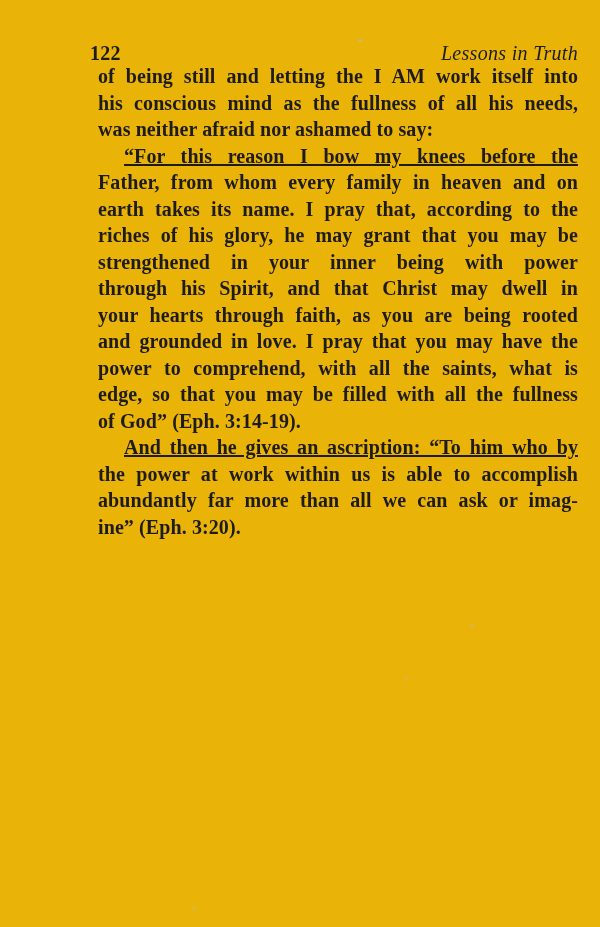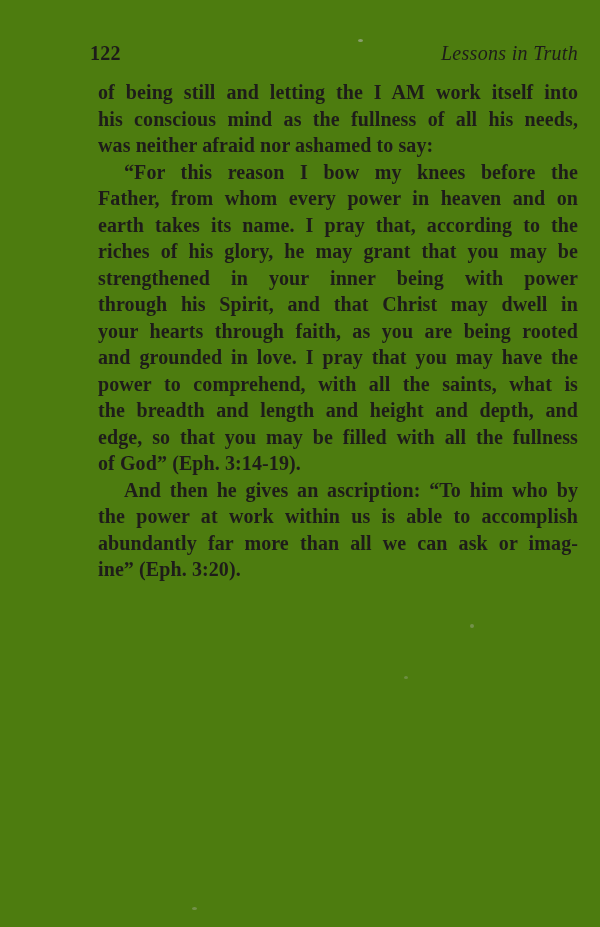--- a/index.html
+++ b/index.html
@@ -4,57 +4,57 @@
 <style>
   html, body { margin: 0; padding: 0; }
   body {
     width: 600px; height: 927px;
     background: #ffffff;
     font-family: "Liberation Serif", "DejaVu Serif", serif;
   }
   .page {
     position: relative;
     width: 600px; height: 927px;
-    background: #4d7c0f;
+    background: #eab308;
     overflow: hidden;
     color: #1e1c1a;
   }
   .running-header {
     position: absolute;
     top: 42px; left: 90px; right: 22px;
     display: flex;
     justify-content: space-between;
     align-items: baseline;
     font-size: 20px;
     font-weight: 600;
     letter-spacing: 0.3px;
   }
   .running-header .book-title {
     font-style: italic;
     font-weight: 400;
   }
   .textblock {
     position: absolute;
-    top: 79px; left: 98px;
+    top: 63px; left: 98px;
     width: 480px;
   }
   .line {
     font-size: 20px;
     line-height: 26.5px;
     height: 26.5px;
     font-weight: 600;
     white-space: nowrap;
     letter-spacing: 0.1px;
   }
   .line.j {
     white-space: normal;
     text-align: justify;
     text-align-last: justify;
   }
-  .line.ind { text-indent: 26px; }
+  .line.ind { text-indent: 26px; text-decoration: underline; }
   .line.end { text-align-last: left; white-space: nowrap; }
   .speck {
     position: absolute;
     background: #b9b9b9;
     border-radius: 50%;
     opacity: 0.55;
   }
   .speck.s1 { left: 358px; top: 39px;  width: 5px; height: 3px; }
   .speck.s2 { left: 470px; top: 624px; width: 4px; height: 4px; opacity: 0.35; }
   .speck.s3 { left: 404px; top: 676px; width: 4px; height: 3px; opacity: 0.3; }
@@ -70,29 +70,28 @@
     <span class="book-title">Lessons in Truth</span>
   </div>
 
   <div class="textblock">
 
     <div class="line j">of being still and letting the I AM work itself into</div>
     <div class="line j">his conscious mind as the fullness of all his needs,</div>
     <div class="line end">was neither afraid nor ashamed to say:</div>
 
     <div class="line j ind">“For this reason I bow my knees before the</div>
-    <div class="line j">Father, from whom every power in heaven and on</div>
+    <div class="line j">Father, from whom every family in heaven and on</div>
     <div class="line j">earth takes its name. I pray that, according to the</div>
     <div class="line j">riches of his glory, he may grant that you may be</div>
     <div class="line j">strengthened in your inner being with power</div>
     <div class="line j">through his Spirit, and that Christ may dwell in</div>
     <div class="line j">your hearts through faith, as you are being rooted</div>
     <div class="line j">and grounded in love. I pray that you may have the</div>
     <div class="line j">power to comprehend, with all the saints, what is</div>
-    <div class="line j">the breadth and length and height and depth, and</div>
     <div class="line j">edge, so that you may be filled with all the fullness</div>
     <div class="line end">of God” (Eph. 3:14-19).</div>
 
     <div class="line j ind">And then he gives an ascription: “To him who by</div>
     <div class="line j">the power at work within us is able to accomplish</div>
     <div class="line j">abundantly far more than all we can ask or imag-</div>
     <div class="line end">ine” (Eph. 3:20).</div>
   </div>
 
   <div class="speck s1"></div>

